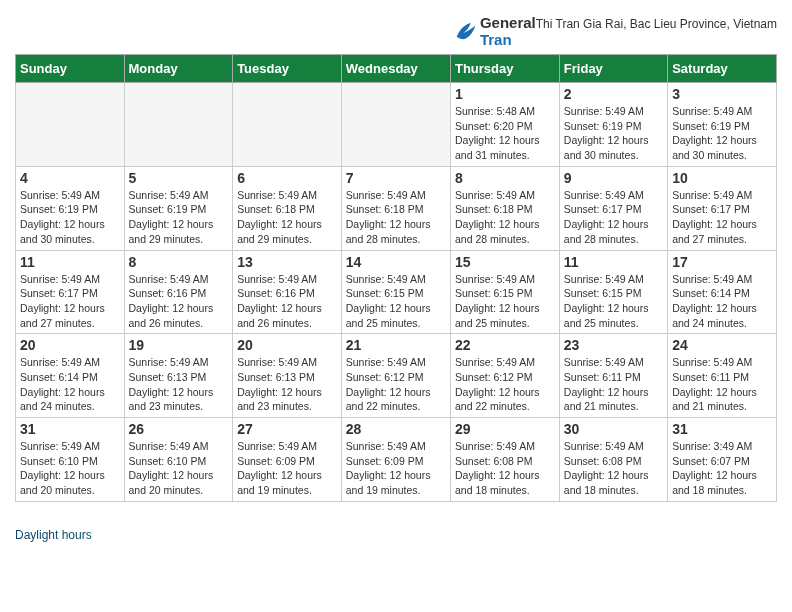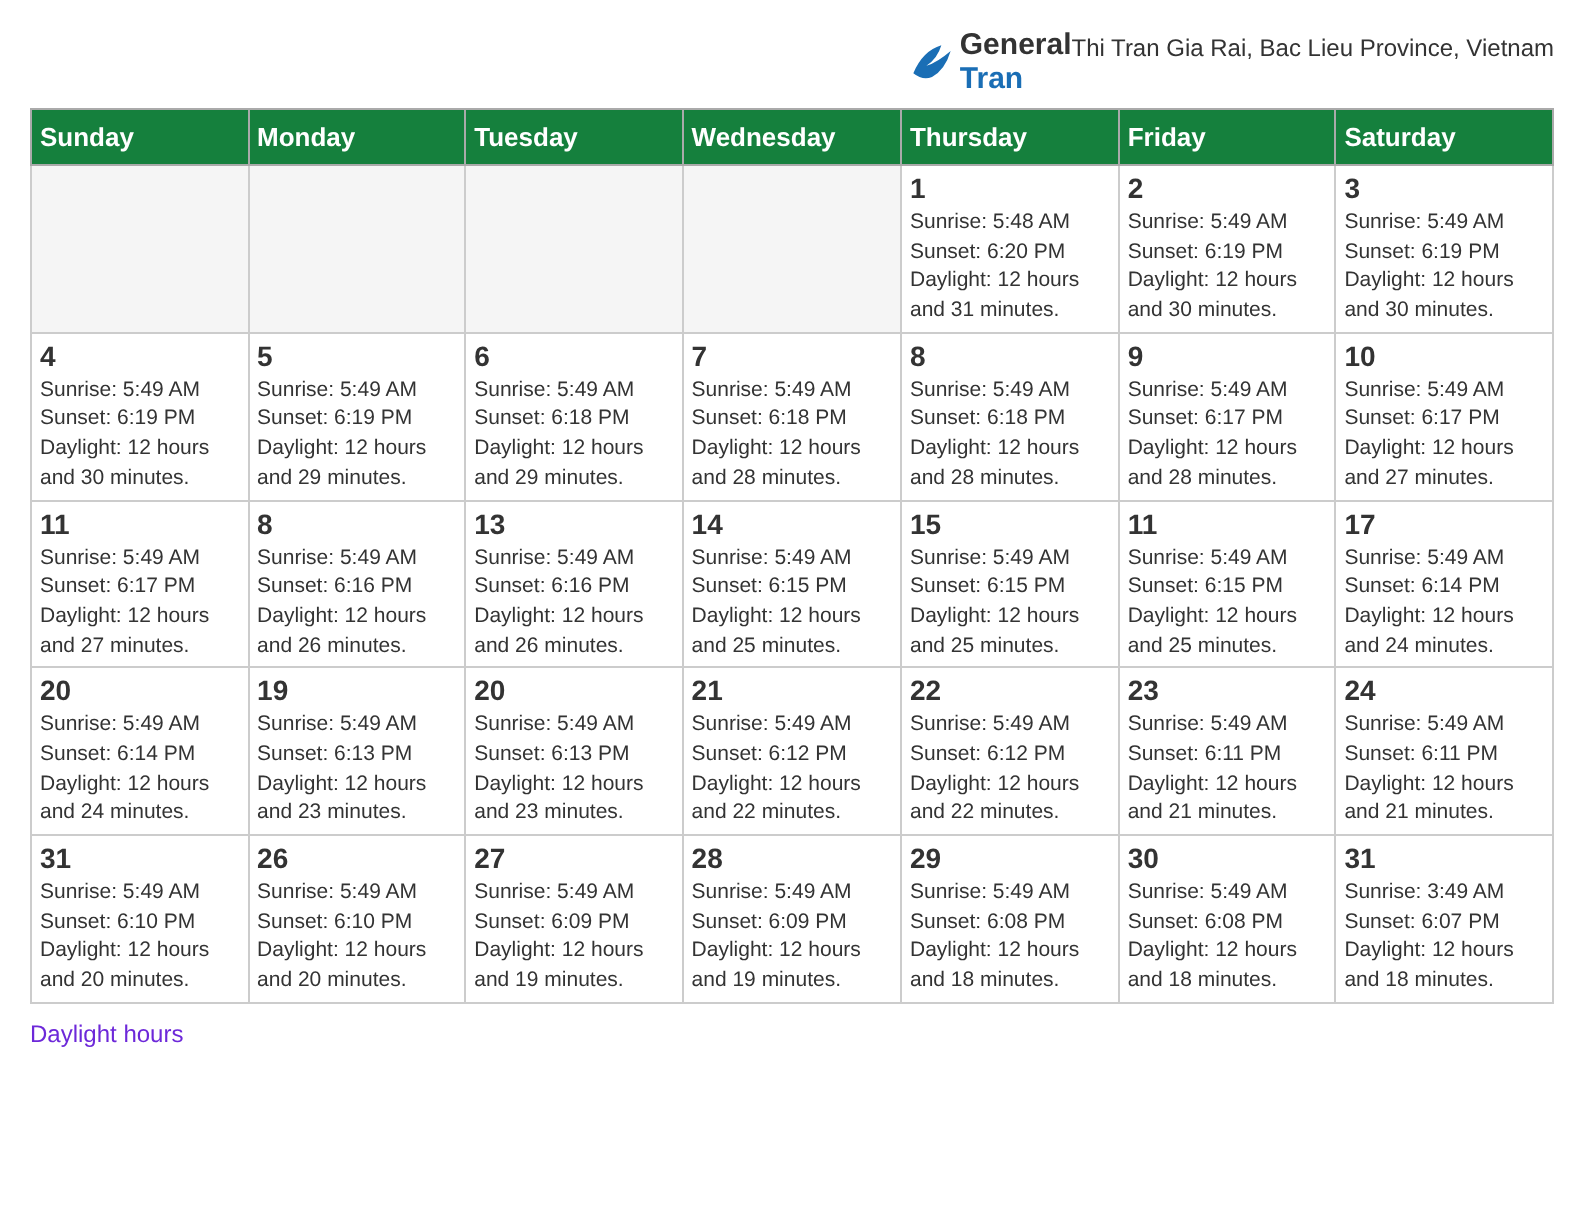--- a/index.html
+++ b/index.html
@@ -70,23 +70,23 @@
       color: #333;
       display: block;
       margin-bottom: 2px;
     }
     .day-info {
       color: #333;
       font-size: 10.5px;
       line-height: 1.4;
     }
     .footer {
-      margin-top: 8px;
+      margin-top: 26px;
       font-size: 12px;
-      color: #6d28d9;
+      color: #0c4a6e;
     }
   </style>
 </head>
 <body>
 
 <div class="header-area">
   <div class="logo">
     <svg class="logo-bird" viewBox="0 0 30 30" xmlns="http://www.w3.org/2000/svg">
       <path d="M5,20 Q10,8 20,5 Q18,12 12,16 Q18,14 25,8 Q22,18 15,22 Q10,24 5,20Z" fill="#1a6eb5"></path>
     </svg>

